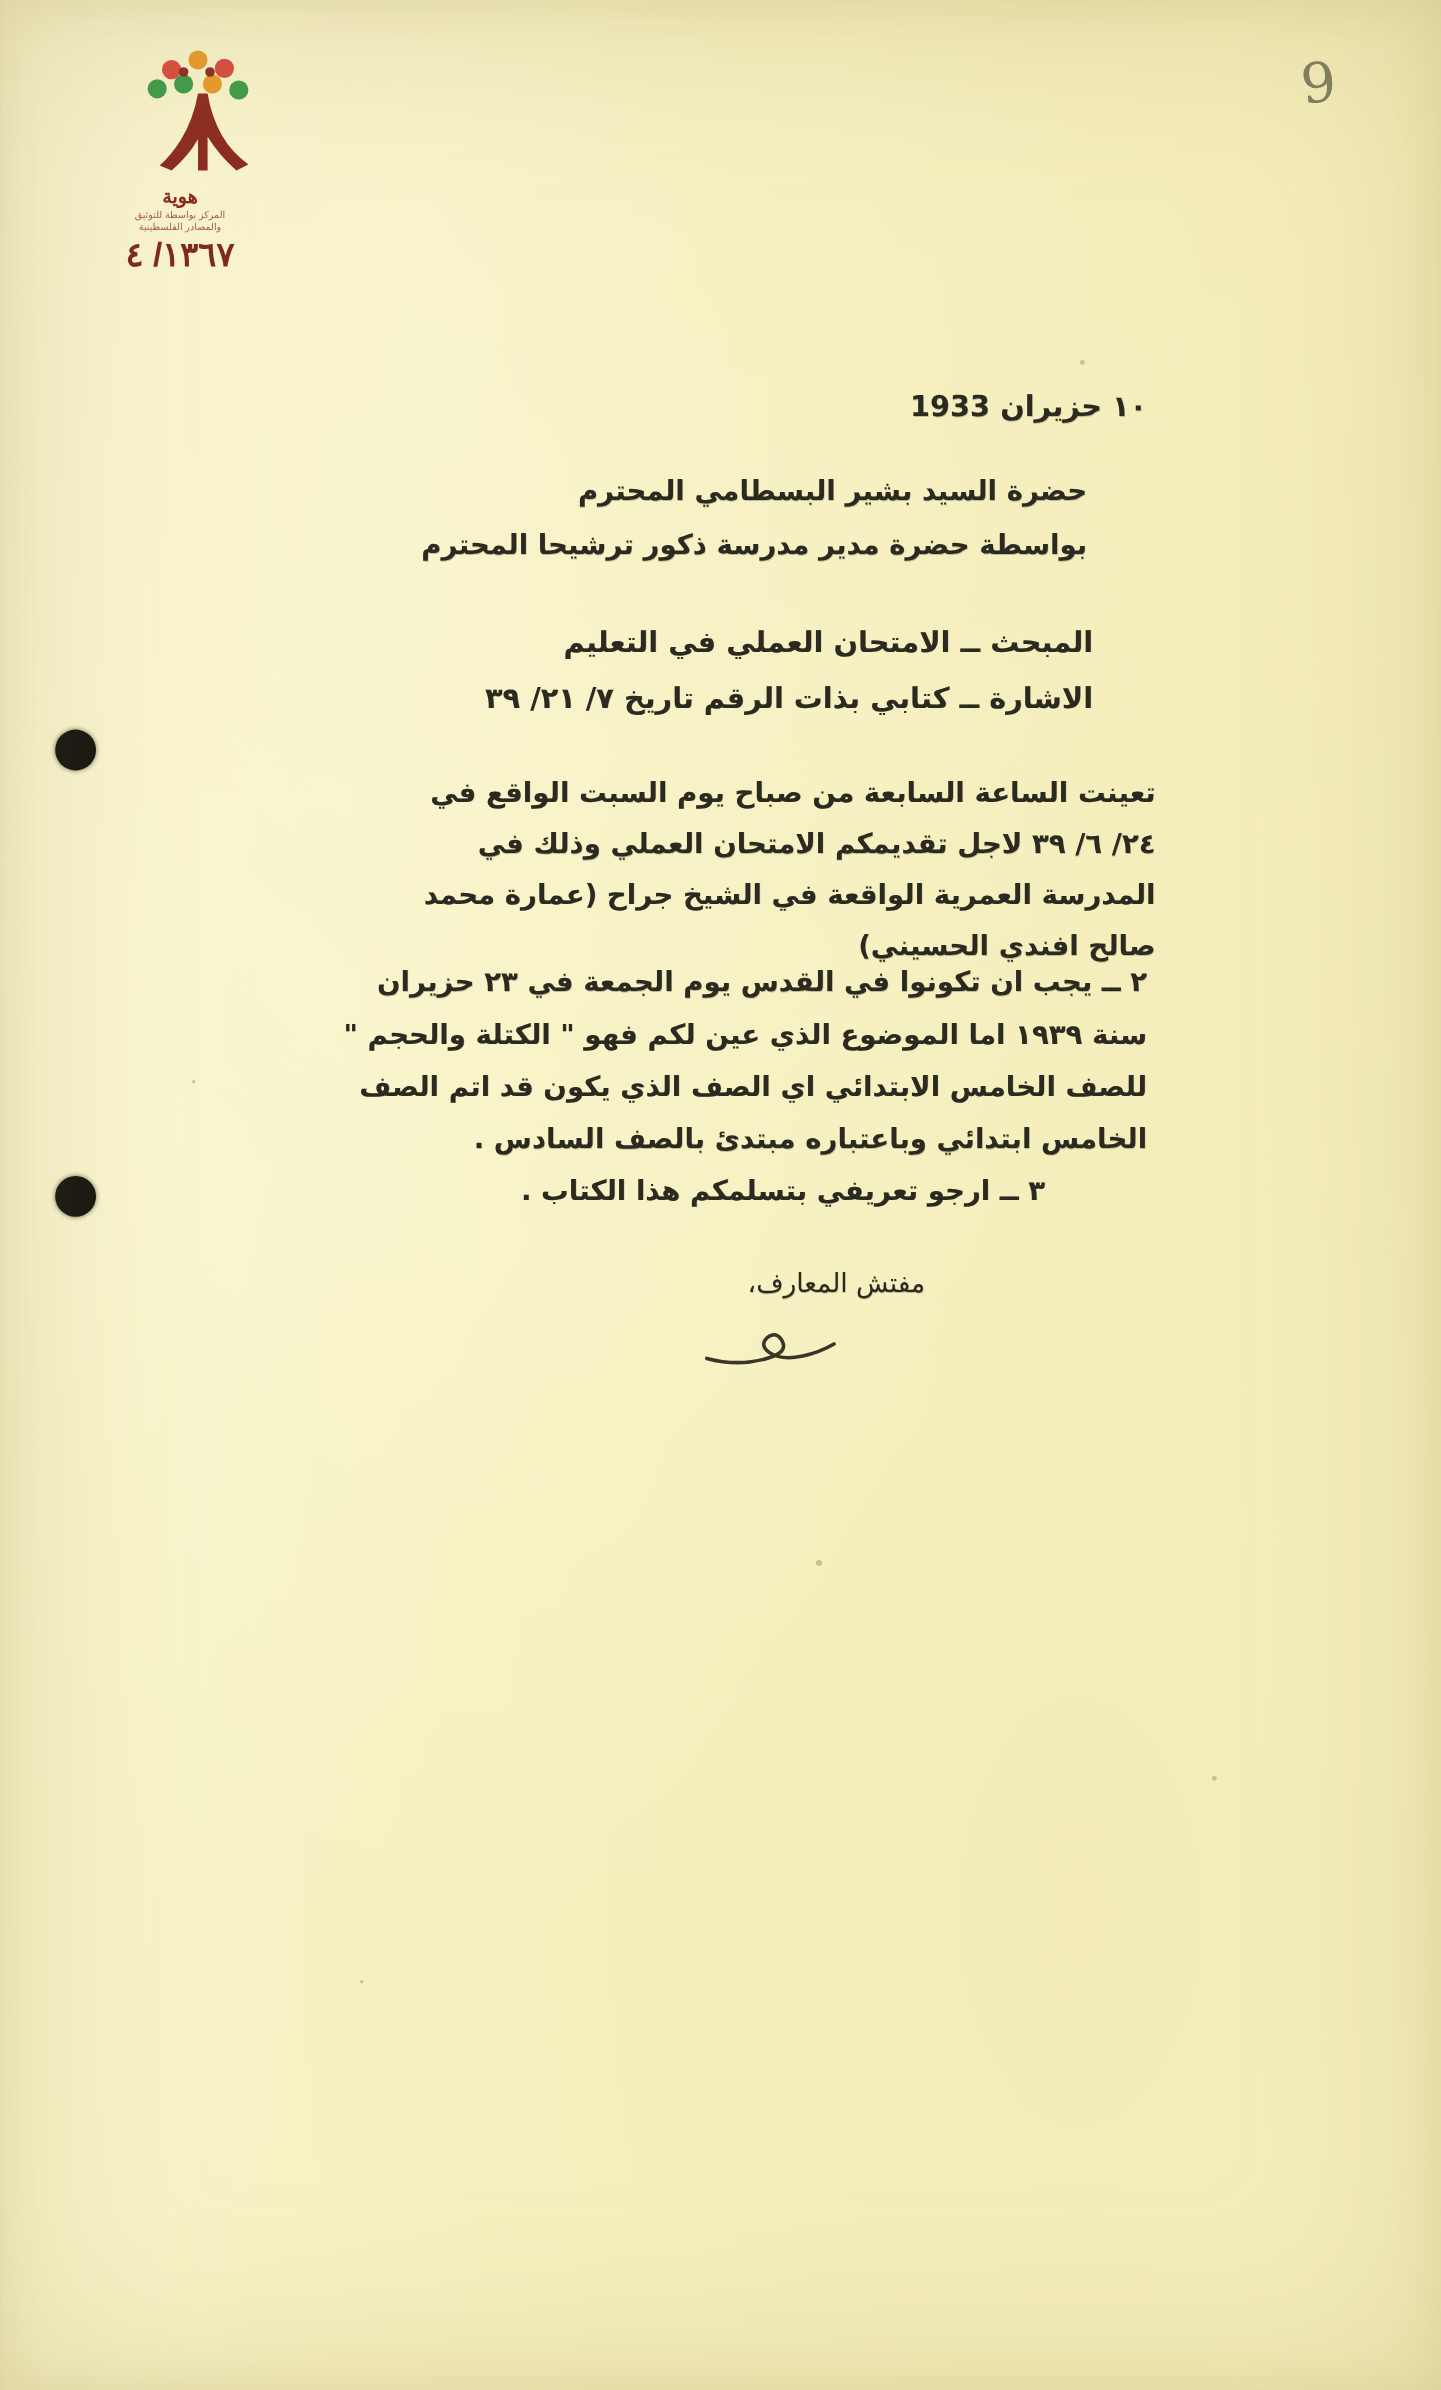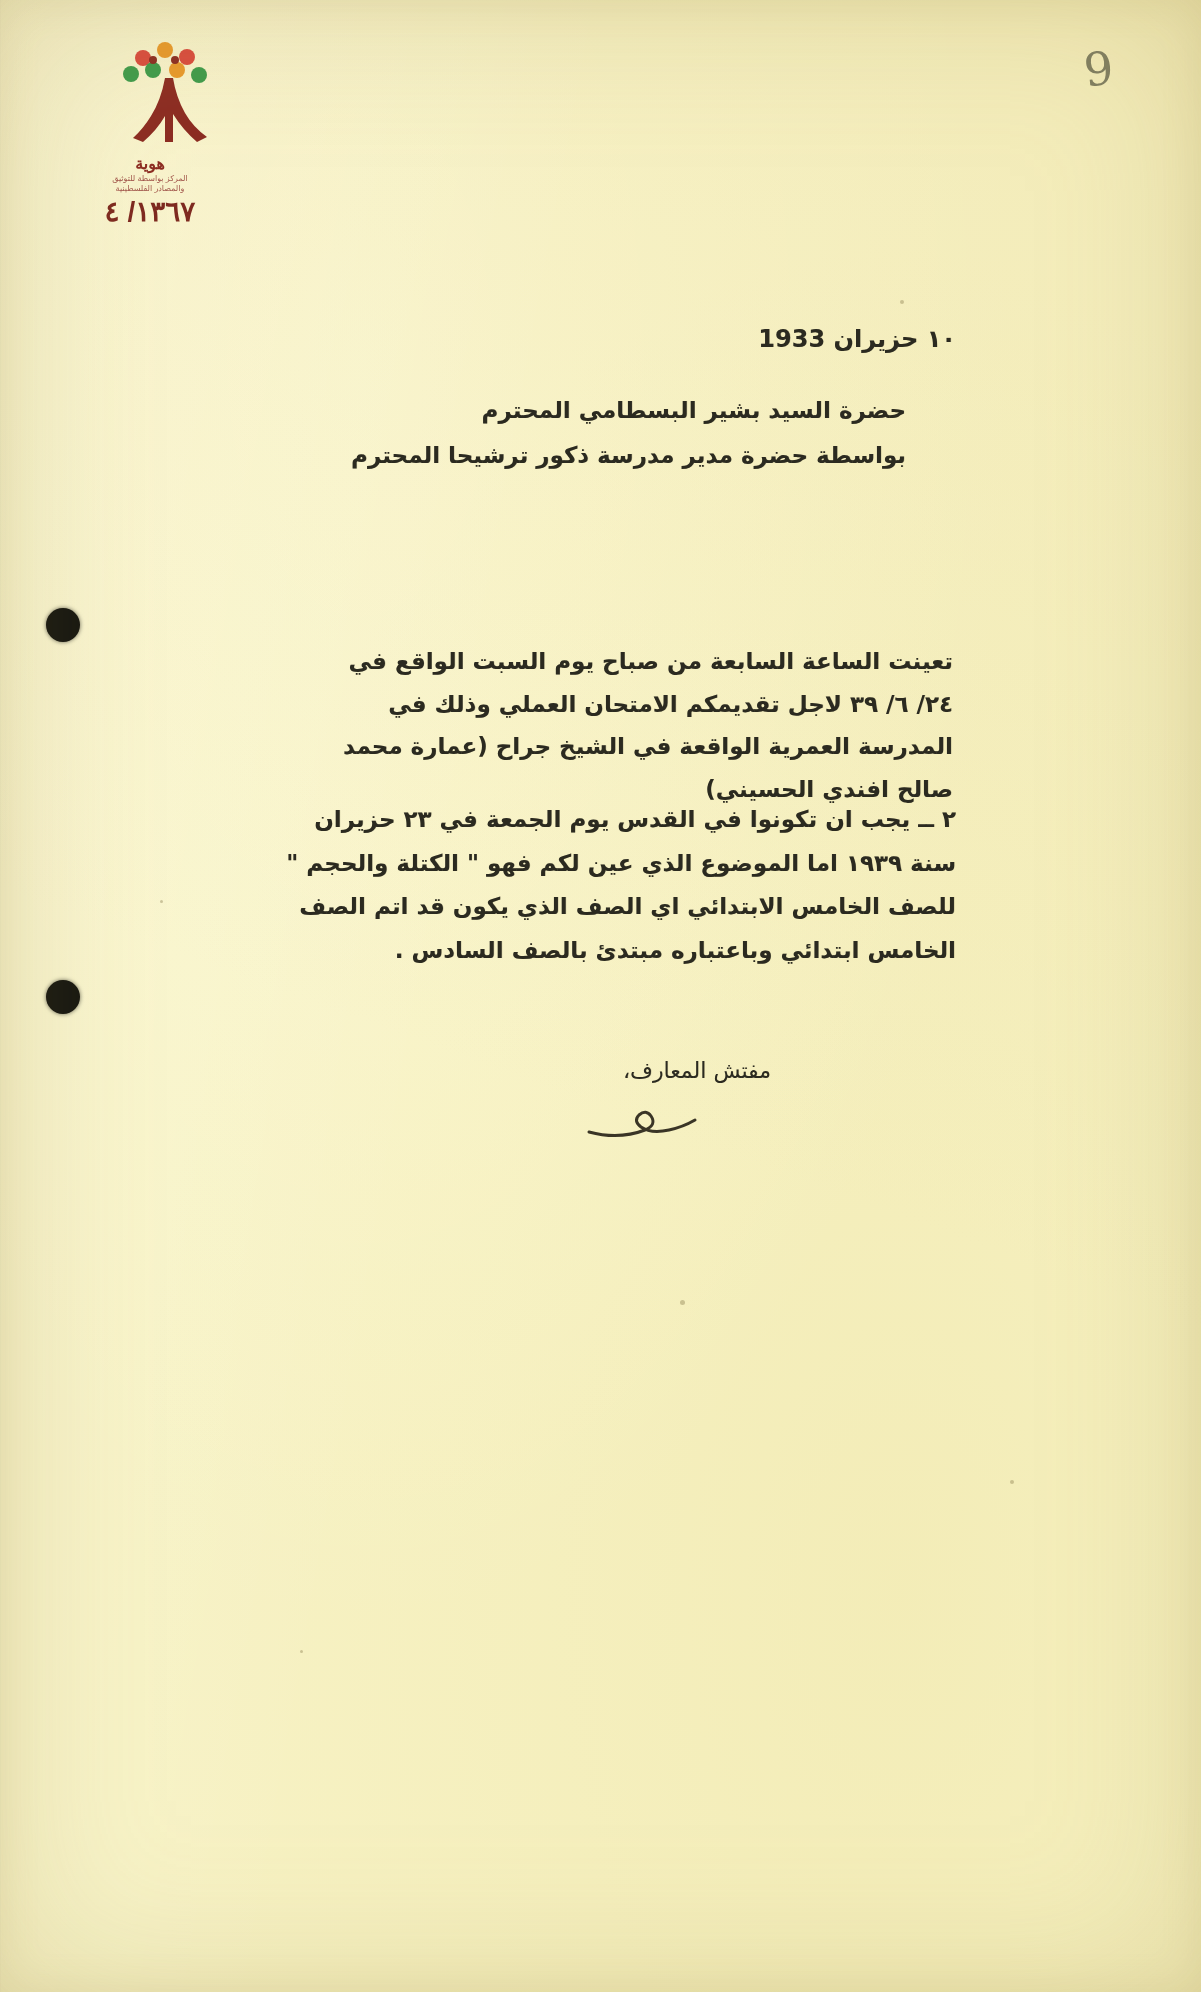--- a/index.html
+++ b/index.html
@@ -118,21 +118,21 @@
     line-height: 1.95;
     font-weight: 700;
   }
   .blk-subject {
     top: 512px; right: 290px;
     font-size: 24px;
     line-height: 1.95;
     font-weight: 700;
   }
   .blk-p1 {
-    top: 640px; right: 248px;
+    top: 640px; right: 238px;
     width: 640px;
     font-size: 23px;
     line-height: 1.85;
     font-weight: 600;
   }
   .blk-p2 {
     top: 798px; right: 245px;
     width: 680px;
     font-size: 23px;
     line-height: 1.9;
@@ -204,22 +204,25 @@
   <div class="page-number">9</div>
 
   <div class="hole h1"></div>
   <div class="hole h2"></div>
 
   <div class="ghost">‎ ‎</div>
 
   <div class="doc-text blk-date">١٠ حزيران 1933</div>
   <div class="doc-text blk-addressee">حضرة السيد بشير البسطامي المحترم
 بواسطة حضرة مدير مدرسة ذكور ترشيحا المحترم</div>
+  <div class="doc-text blk-subject">المبحث ــ الامتحان العملي في التعليم
+الاشارة ــ كتابي بذات الرقم تاريخ ٧/ ٢١/ ٣٩</div>
   <div class="doc-text blk-p1">تعينت الساعة السابعة من صباح يوم السبت الواقع في ٢٤/ ٦/ ٣٩ لاجل تقديمكم الامتحان العملي وذلك في المدرسة العمرية الواقعة في الشيخ جراح (عمارة محمد صالح افندي الحسيني)</div>
   <div class="doc-text blk-p2">٢ ــ يجب ان تكونوا في القدس يوم الجمعة في ٢٣ حزيران سنة ١٩٣٩ اما الموضوع الذي عين لكم فهو " الكتلة والحجم " للصف الخامس الابتدائي اي الصف الذي يكون قد اتم الصف الخامس ابتدائي وباعتباره مبتدئ بالصف السادس .</div>
+  <div class="doc-text blk-p3">٣ ــ ارجو تعريفي بتسلمكم هذا الكتاب .</div>
   <div class="doc-text blk-sign">مفتش المعارف،</div>
 
   <svg class="signature" viewBox="0 0 130 60">
     <path d="M8 34 q30 8 56 -2 q12 -5 6 -14 q-5 -7 -12 -1 q-6 6 2 12 q10 7 28 3 q14 -3 26 -10" fill="none" stroke="#3a3526" stroke-width="3" stroke-linecap="round"></path>
   </svg>
 
   <div class="speck" style="left:900px; top:300px; width:4px; height:4px;"></div>
   <div class="speck" style="left:680px; top:1300px; width:5px; height:5px;"></div>
   <div class="speck" style="left:300px; top:1650px; width:3px; height:3px;"></div>
   <div class="speck" style="left:1010px; top:1480px; width:4px; height:4px;"></div>

